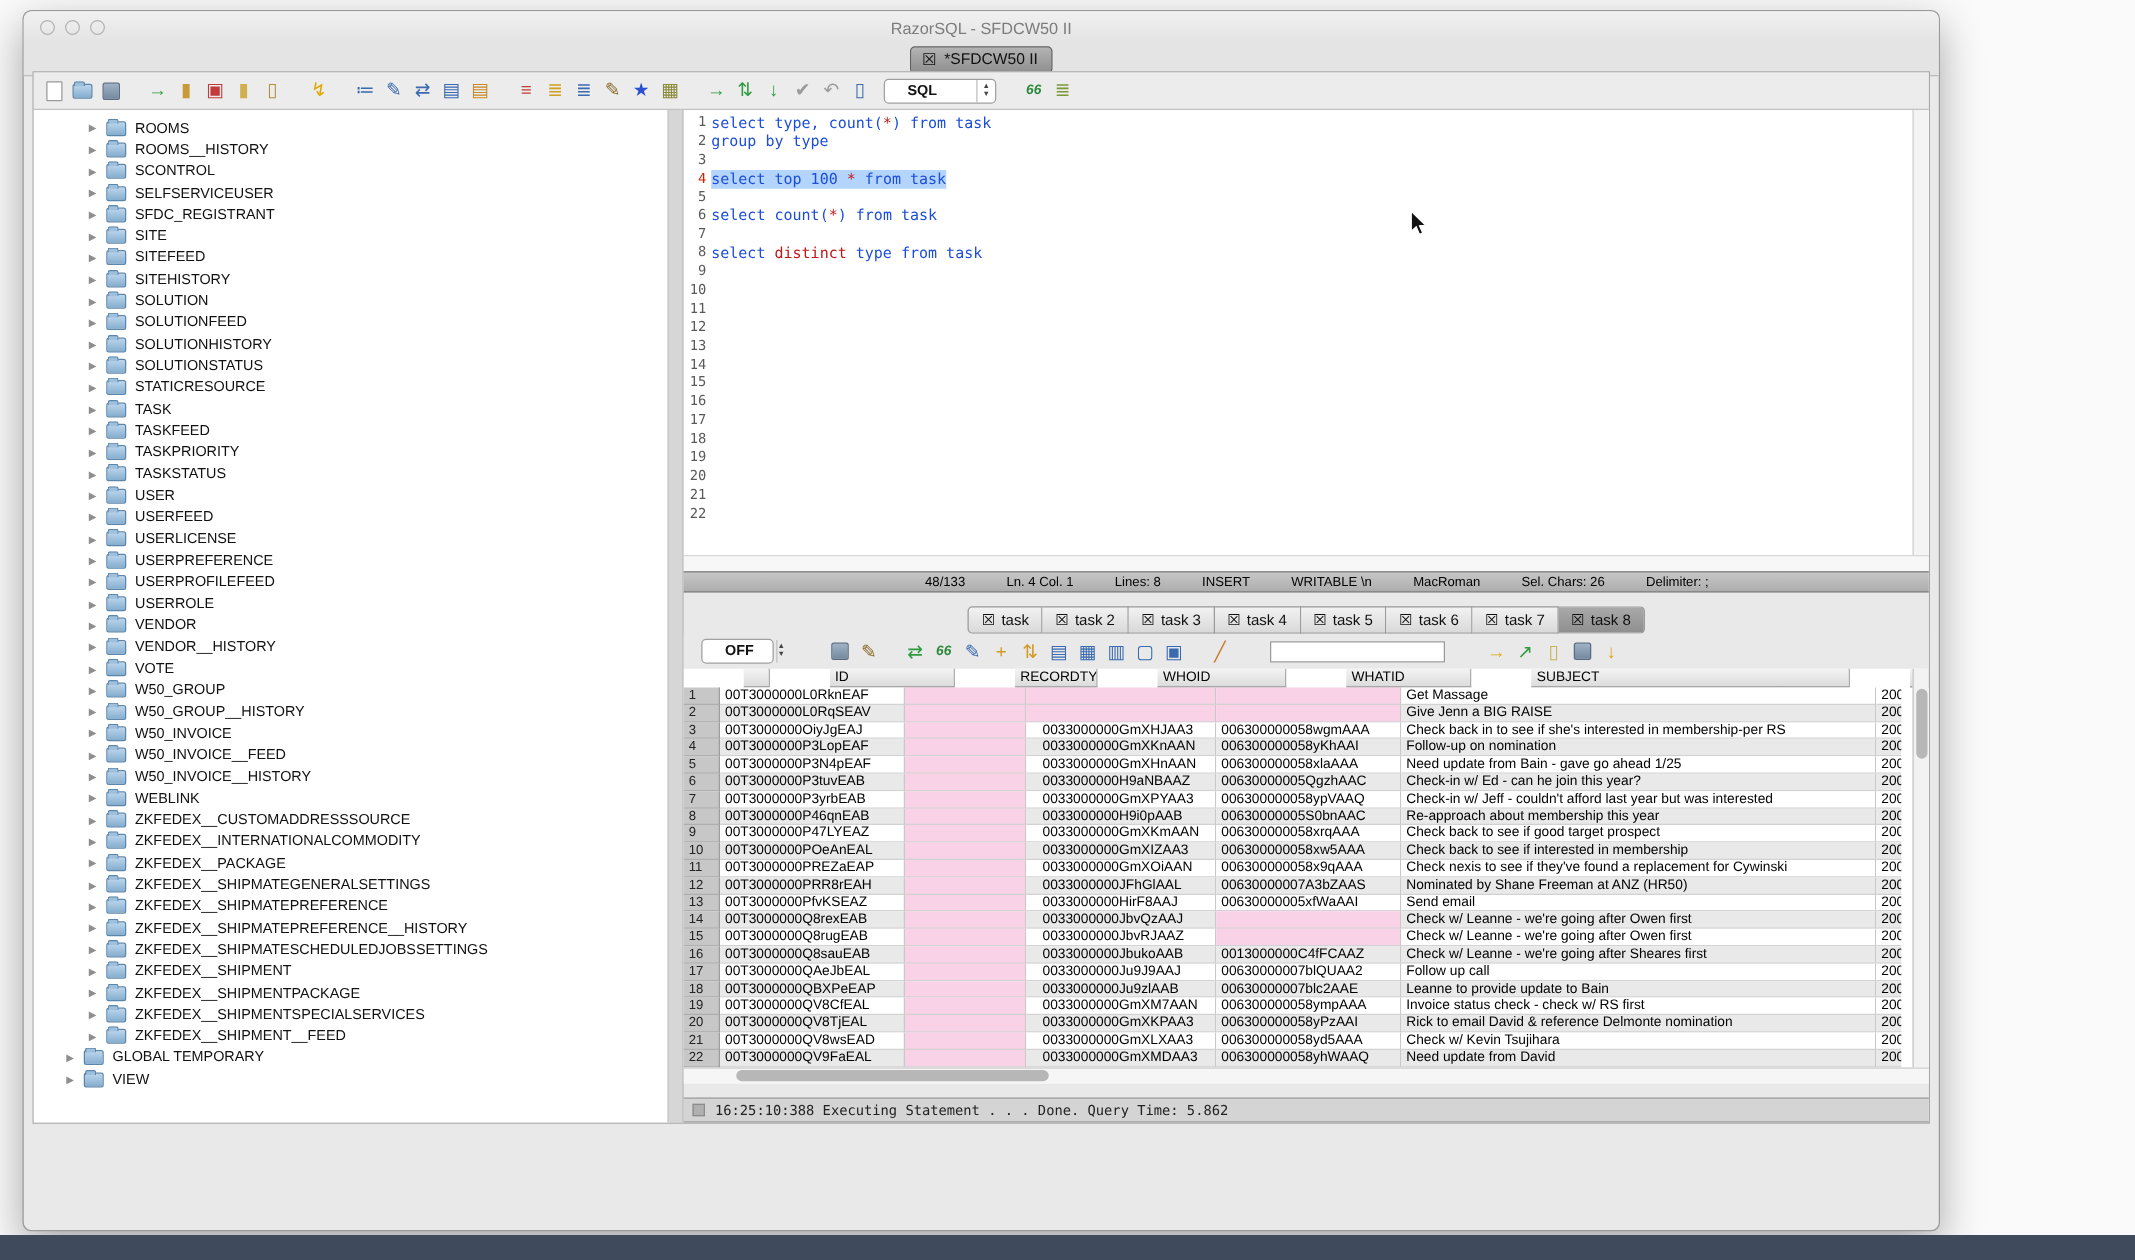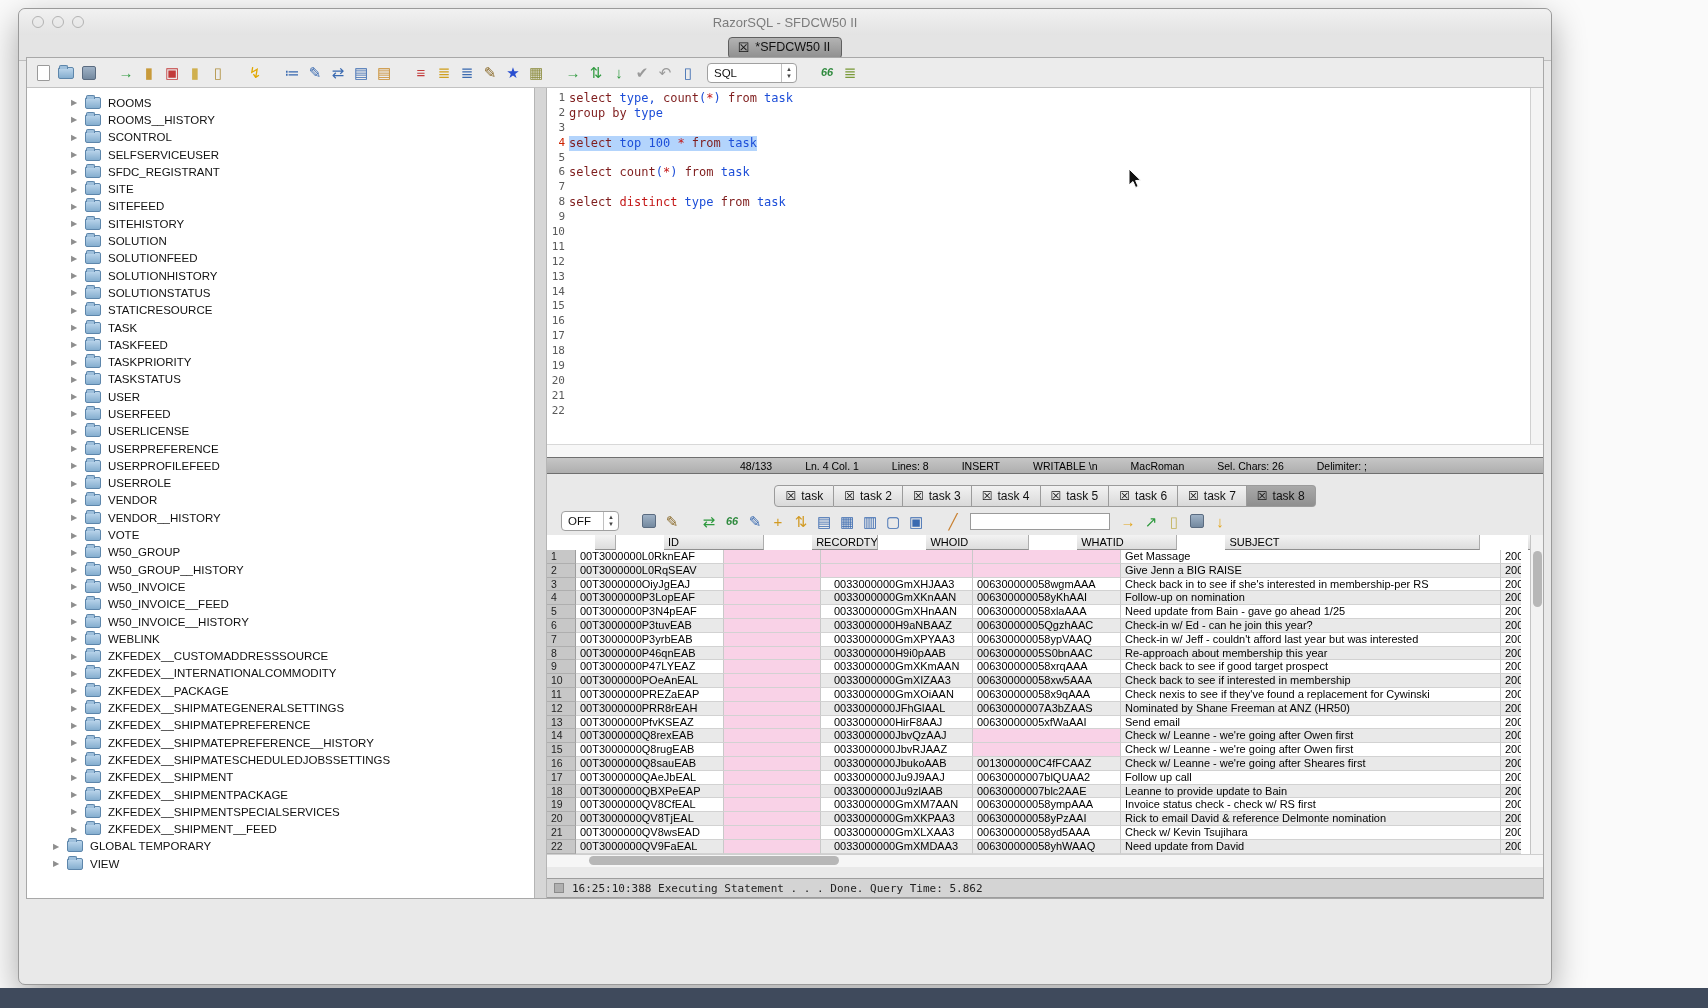--- a/index.html
+++ b/index.html
@@ -39,21 +39,21 @@
           font-size:15px; line-height:1; margin-right:3px; cursor:default; }
   .tbic.gap { margin-left:14px; }
   .page-ic { width:13px; height:16px; background:#fff; border:1px solid #9a9a9a; border-radius:1px; }
   .floppy-ic { width:14px; height:14px; background:linear-gradient(#9fb2c6,#74899f); border:1px solid #5a6b80; border-radius:2px; }
   .folder-ic { display:inline-block; width:16px; height:12px; background:linear-gradient(#bcd6ec,#85aecf);
                border:1px solid #5d86ab; border-radius:2px; position:relative; }
   .folder-ic:before { content:""; position:absolute; left:0; top:-3px; width:7px; height:3px;
                background:#9fc0dc; border:1px solid #5d86ab; border-bottom:none; border-radius:2px 2px 0 0; }
   .combo { display:inline-flex; align-items:center; height:20px; background:#fff; border:1px solid #a0a0a0;
            border-radius:4px; font-size:11.5px; color:#111; margin:0 6px; position:relative; }
-  .combo .cv { padding:0 6px; flex:1; }
+  .combo .cv { padding:0 18px; flex:1;font-weight:bold; }
   .combo .steppers { width:15px; height:100%; border-left:1px solid #c0c0c0; display:flex; flex-direction:column;
            align-items:center; justify-content:center; font-size:6px; color:#444; line-height:1.1; }
   .glasses { font-size:11px; font-weight:bold; font-style:italic; color:#2f8a3e; }
 
   
   .split { display:flex; height:810px; }
   .tree { width:508px; background:#fff; border-right:1px solid #b5b5b5; overflow:hidden; padding-top:6px; }
   .trow { display:flex; align-items:center; height:17.3px; font-size:11.5px; color:#111; padding-left:44px; }
   .trow.root { padding-left:26px; }
   .tri { width:14px; font-size:8px; color:#8e8e8e; }
@@ -63,21 +63,21 @@
   .rightcol { flex:1; display:flex; flex-direction:column; background:#e9e9e9; min-width:0; }
 
   
   .editor { height:356px; background:#fff; position:relative; overflow:hidden;
             font-family:"DejaVu Sans Mono", monospace; font-size:12px; padding-top:3px; }
   .eline { display:flex; height:14.9px; line-height:14.9px; white-space:pre; }
   .lnum { width:22px; text-align:right; color:#5a5a5a; font-size:11px; padding-right:4px; flex:none; }
   .lnum.cur { color:#cc2200; }
   .ecode { white-space:pre; }
   .ecode.sel { background:#b3d4fc; }
-  .tok-kw { color:#7f1d1d; }
+  .tok-kw { color:#1d4ed8; }
   .tok-pl { color:#1d4ed8; }
   .tok-st { color:#c31616; }
   .tok-rd { color:#c31616; }
   .evscroll { position:absolute; right:0; top:0; bottom:0; width:13px; background:#f4f4f4; border-left:1px solid #d0d0d0; }
 
   .ehscroll { height:13px; background:#f7f7f7; border-top:1px solid #d8d8d8; }
 
   .estatus { height:17px; background:linear-gradient(#c6c6c6,#aeaeae); border-top:1px solid #6f6f6f;
              border-bottom:1px solid #6f6f6f; display:flex; align-items:center; justify-content:center;
              gap:16px; font-size:10.5px; color:#000; }
@@ -89,21 +89,21 @@
   .rtabs { height:24px; display:flex; justify-content:center; align-items:flex-end; }
   .rtab { display:inline-flex; align-items:center; gap:5px; height:22px; padding:0 10px;
           background:linear-gradient(#f2f2f2,#d9d9d9); border:1px solid #9b9b9b; border-left:none;
           font-size:12px; color:#111; }
   .rtab:first-child { border-left:1px solid #9b9b9b; border-radius:4px 0 0 4px; }
   .rtab:last-child { border-radius:0 4px 4px 0; }
   .rtab.sel { background:linear-gradient(#a9a9a9,#8f8f8f); }
   .rtab .x { font-size:12px; }
 
   
-  .rtoolbar { height:28px; display:flex; align-items:center; padding:0 8px; background:#e9e9e9; }
+  .rtoolbar { height:28px; display:flex; align-items:center; padding:0 8px; background:#e9e9e9;gap:23px; }
   .search-input { width:140px; height:17px; border:1px solid #9a9a9a; background:#fff; margin:0 8px 0 4px;
                   font-size:11px; padding:0 4px; }
 
   
   .grid { position:relative; background:#fff; }
   .ghead { display:flex; height:15px; }
   .ghead .hc { background:linear-gradient(#f3f3f3,#dcdcdc); border-right:1px solid #adadad;
                border-bottom:1px solid #8f8f8f; font-size:11px; color:#000; padding:0 0 0 4px;
                white-space:nowrap; overflow:hidden; line-height:14px;margin-left:48px; }
   .grow { display:flex; height:13.8px; }

